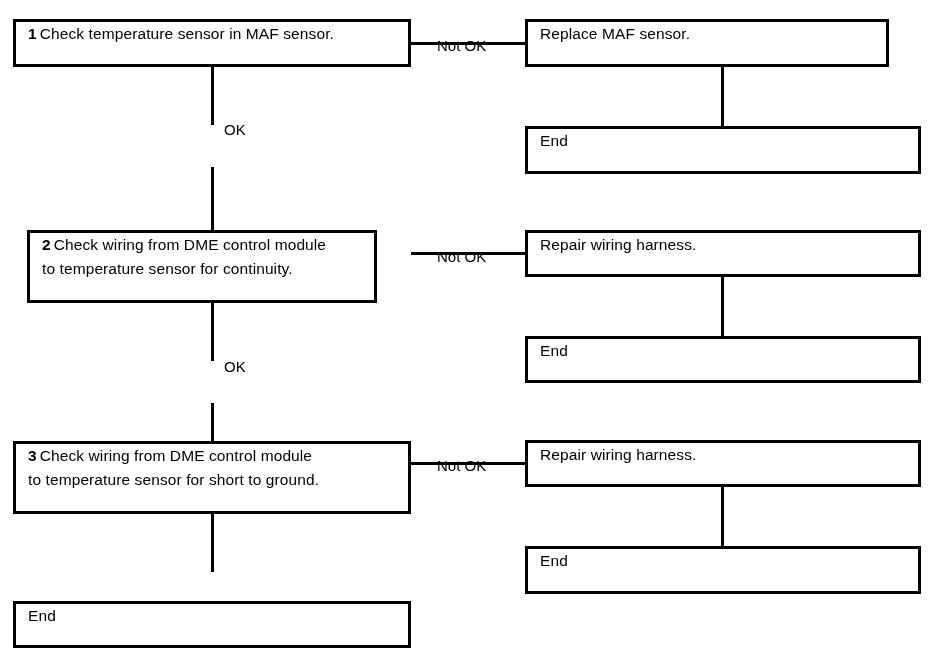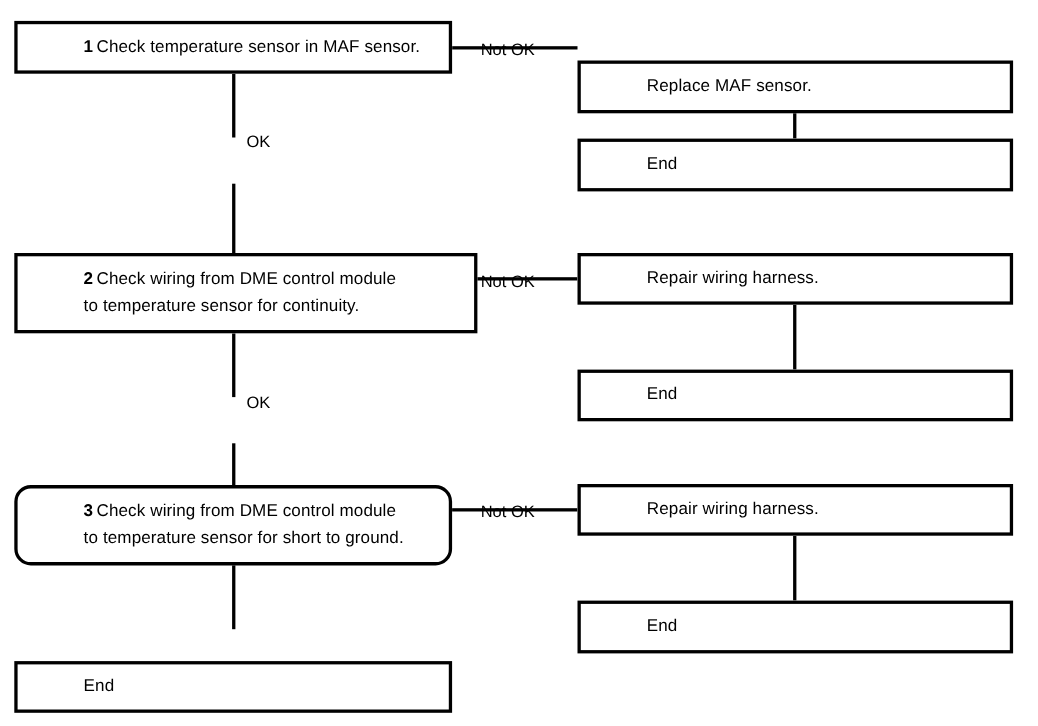--- a/index.html
+++ b/index.html
@@ -17,23 +17,21 @@
     height: 660px;
     background: #ffffff;
     overflow: hidden;
   }
   .node-box {
     position: absolute;
     box-sizing: border-box;
     border: 3px solid #000000;
     background: #ffffff;
     display: flex;
-    align-items: center;
     z-index: 3;
-    padding-left: 48px;
   }
   .node-text {
     display: block;
     padding: 0 12px;
     font-size: 15.5px;
     line-height: 1.55;
     color: #000000;
     letter-spacing: 0.1px;
     white-space: pre-line;
   }
@@ -71,35 +69,35 @@
 
 <div id="chart-root">
 
   <div class="node-box" style="left:13px; top:19px; width:398px; height:48px;">
     <span class="node-text"><span class="step-num">1</span><span>Check temperature sensor in MAF sensor.</span></span>
   </div>
 
   <div class="connector-h" style="left:411px; top:42px; width:114px;"></div>
   <div class="edge-label" style="left:437px; top:14px;">Not OK</div>
 
-  <div class="node-box" style="left:525px; top:19px; width:396px; height:48px;margin-top:36px;">
+  <div class="node-box" style="left:525px; top:19px; width:364px; height:48px;">
     <span class="node-text">Replace MAF sensor.</span>
   </div>
 
   <div class="connector-v" style="left:721px; top:67px; height:59px;"></div>
 
   <div class="node-box" style="left:525px; top:126px; width:396px; height:48px;">
     <span class="node-text bold">End</span>
   </div>
 
   <div class="connector-v" style="left:211px; top:67px; height:58px;"></div>
   <div class="edge-label" style="left:224px; top:98px;">OK</div>
   <div class="connector-v" style="left:211px; top:167px; height:63px;"></div>
 
-  <div class="node-box" style="left:13px; top:230px; width:421px; height:73px;">
+  <div class="node-box" style="left:27px; top:230px; width:350px; height:73px;">
     <span class="node-text"><span class="step-num">2</span><span>Check wiring from DME control module
 to temperature sensor for continuity.</span></span>
   </div>
 
   <div class="connector-h" style="left:411px; top:252px; width:114px;"></div>
   <div class="edge-label" style="left:437px; top:225px;">Not OK</div>
 
   <div class="node-box" style="left:525px; top:230px; width:396px; height:47px;">
     <span class="node-text">Repair wiring harness.</span>
   </div>
@@ -107,21 +105,21 @@
   <div class="connector-v" style="left:721px; top:277px; height:59px;"></div>
 
   <div class="node-box" style="left:525px; top:336px; width:396px; height:47px;">
     <span class="node-text bold">End</span>
   </div>
 
   <div class="connector-v" style="left:211px; top:303px; height:58px;"></div>
   <div class="edge-label" style="left:224px; top:335px;">OK</div>
   <div class="connector-v" style="left:211px; top:403px; height:38px;"></div>
 
-  <div class="node-box" style="left:13px; top:441px; width:398px; height:73px;border-radius:15px;">
+  <div class="node-box" style="left:13px; top:441px; width:398px; height:73px;">
     <span class="node-text"><span class="step-num">3</span><span>Check wiring from DME control module
 to temperature sensor for short to ground.</span></span>
   </div>
 
   <div class="connector-h" style="left:411px; top:462px; width:114px;"></div>
   <div class="edge-label" style="left:437px; top:434px;">Not OK</div>
 
   <div class="node-box" style="left:525px; top:440px; width:396px; height:47px;">
     <span class="node-text">Repair wiring harness.</span>
   </div>

